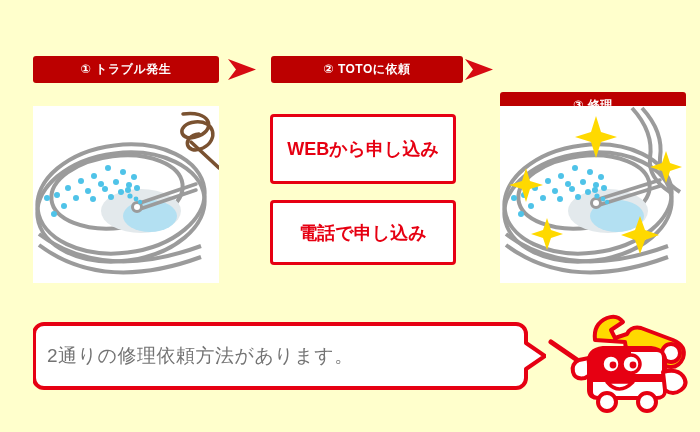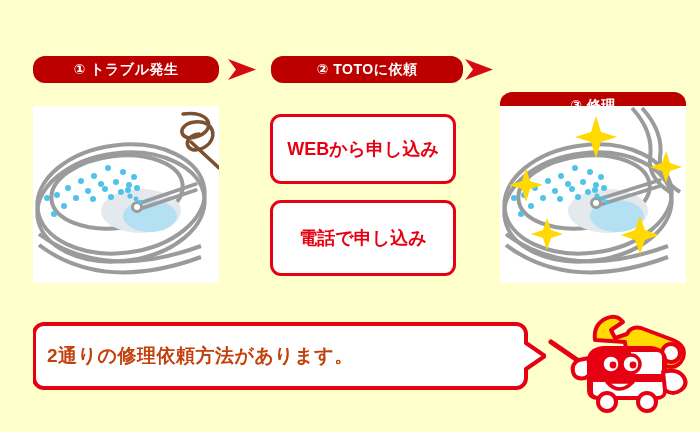--- a/index.html
+++ b/index.html
@@ -19,23 +19,23 @@
     left: 0; top: 0;
     width: 700px;
     height: 432px;
   }
 
   
   .step-bar {
     position: absolute;
     height: 27px;
     background: #bc0000;
-    border-radius: 12px;
+    border-radius: 3px;
     color: #ffffff;
-    font-size: 14px;
+    font-size: 12px;
     font-weight: bold;
     display: flex;
     align-items: center;
     justify-content: center;
     letter-spacing: 0.5px;
     white-space: nowrap;
   }
   #step-bar-1 { left: 33px;  top: 56px; width: 186px; }
   #step-bar-2 { left: 271px; top: 56px; width: 192px; }
   #step-bar-3 { left: 500px; top: 56px; width: 186px; margin-top: 36px; }
@@ -63,49 +63,49 @@
   #photo-panel-repaired { left: 500px; }
   .photo-panel svg { display: block; width: 186px; height: 177px; }
 
   
   .request-button {
     position: absolute;
     left: 270px;
     width: 186px;
     background: #ffffff;
     border: 3px solid #e60012;
-    border-radius: 11px;
+    border-radius: 4px;
     color: #e60012;
     font-size: 18px;
     font-weight: bold;
     display: flex;
     align-items: center;
     justify-content: center;
     box-sizing: border-box;
     white-space: nowrap;
   }
   #request-button-web   { top: 114px; height: 70px; }
-  #request-button-phone { top: 200px; height: 76px; }
+  #request-button-phone { top: 200px; height: 65px; }
 
   
   #speech-bubble {
     position: absolute;
     left: 33px;
     top: 320px;
     width: 513px;
     height: 72px;
   }
   #speech-bubble svg { display: block; width: 513px; height: 72px; }
   #speech-bubble-text {
     position: absolute;
     left: 47px;
     top: 343px;
-    color: #c2410c;
+    color: #737373;
     font-size: 19px;
-    font-weight: bold;
+    font-weight: normal;
     letter-spacing: 0.5px;
     white-space: nowrap;
   }
 
   
   #mascot-service-van {
     position: absolute;
     left: 545px;
     top: 306px;
     width: 150px;

